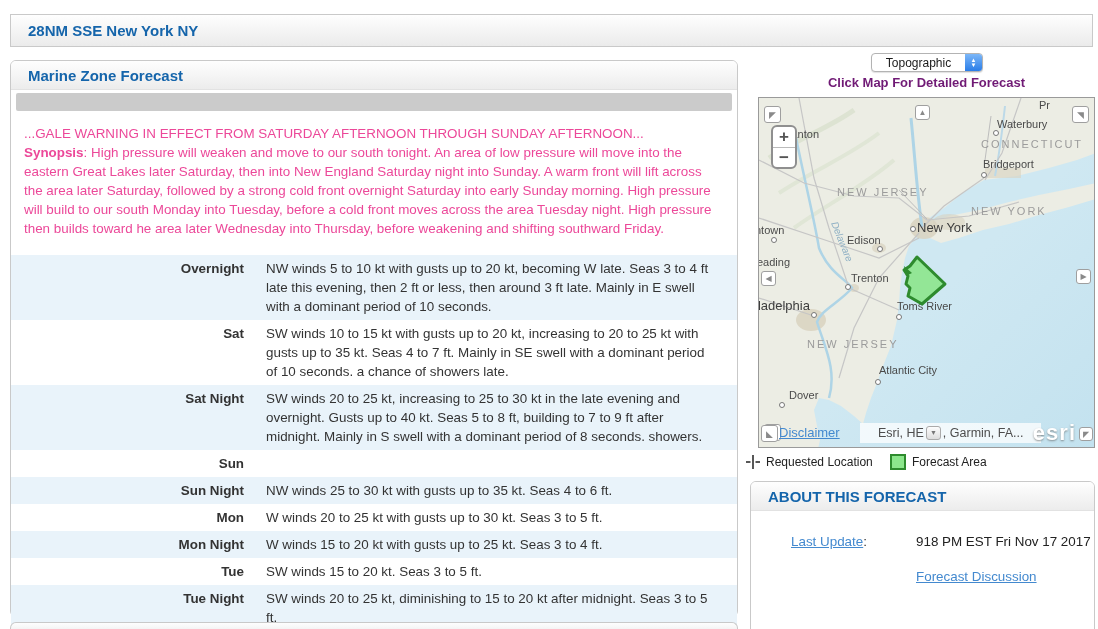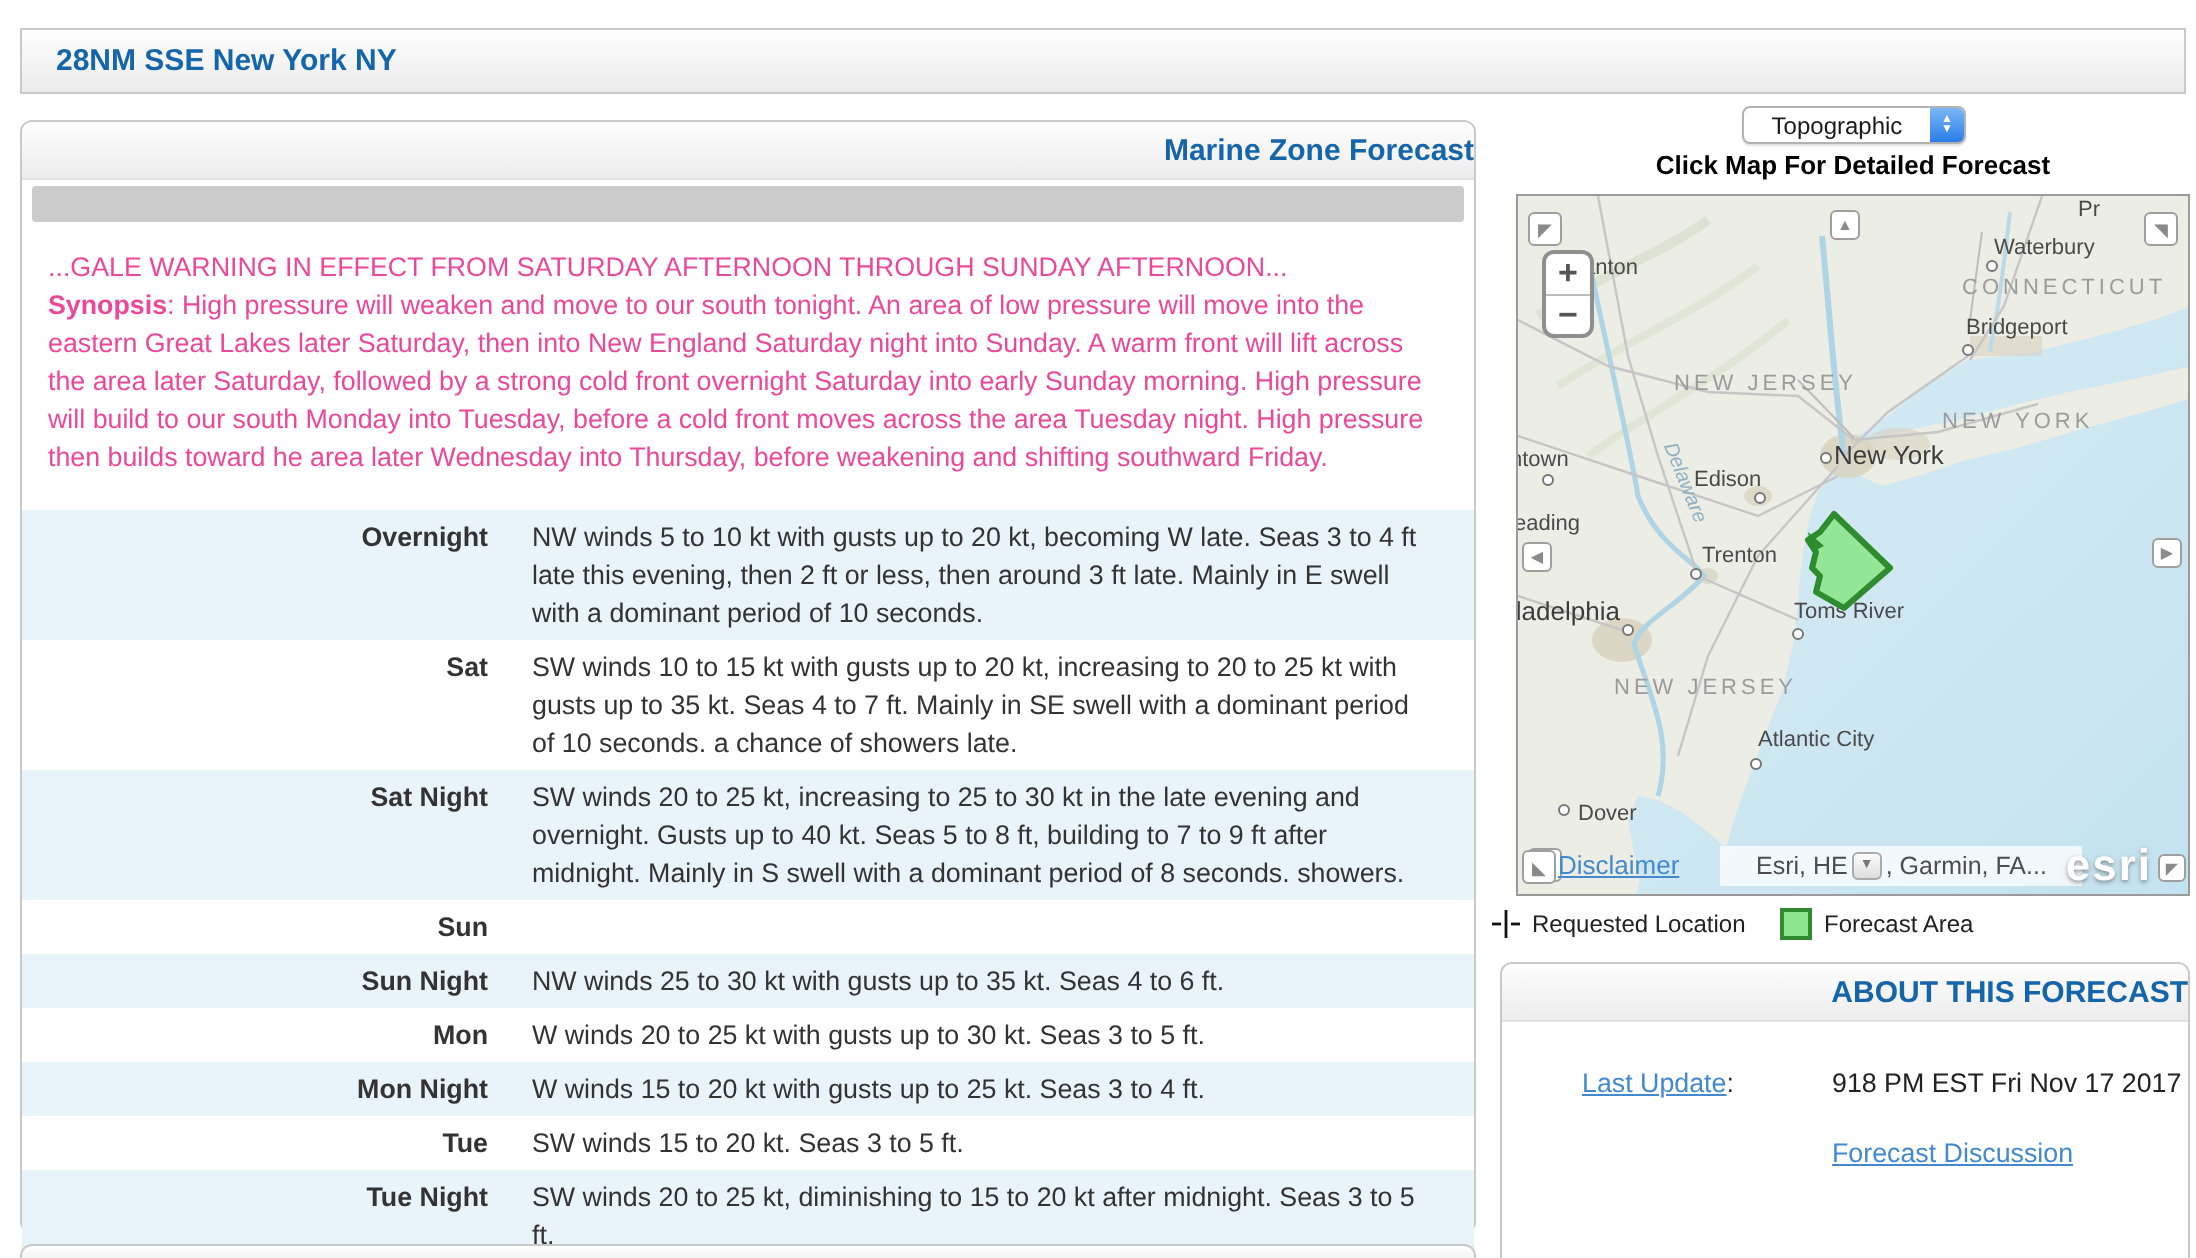--- a/index.html
+++ b/index.html
@@ -4,21 +4,21 @@
 <style>
   html,body{margin:0;padding:0;background:#fff;}
   #app{position:relative;width:1098px;height:629px;overflow:hidden;
        font-family:"Liberation Sans",sans-serif;color:#333;background:#fff;}
   .abs{position:absolute;}
 
   
   .panel{border:1px solid #c9c9c9;border-radius:6px;background:#fff;box-sizing:border-box;}
   .panel-head{height:29px;background:linear-gradient(#fefefe,#ececec);
               border-radius:5px 5px 0 0;border-bottom:1px solid #e2e2e2;
-              display:flex;align-items:center;padding-left:17px;box-sizing:border-box;justify-content:flex-end;}
+              display:flex;align-items:center;padding-left:17px;box-sizing:border-box;}
   .head-title{font-size:15px;font-weight:bold;color:#1565ab;}
 
   #top-header{left:10px;top:14px;width:1083px;height:33px;
               border:1px solid #c9c9c9;border-radius:0;box-sizing:border-box;
               background:linear-gradient(#fefefe,#ebebeb);
               display:flex;align-items:center;padding-left:17px;}
 
   #left-panel{left:10px;top:60px;width:728px;height:557px;}
   .gray-bar{margin:3px 5px 0 5px;height:18px;background:#cbcbcb;border-radius:2px;}
   .fc-text{margin:13px 16px 0 13px;font-size:13.4px;line-height:19px;color:#ec4899;}
@@ -36,21 +36,21 @@
   #basemap-select{left:871px;top:53px;width:112px;height:19px;background:#fff;
                   border:1px solid #b3b3b3;border-radius:4px;box-sizing:border-box;
                   box-shadow:0 1px 1px rgba(0,0,0,.12);cursor:pointer;padding-left:33px;}
   .sel-label{position:absolute;left:0;right:17px;top:2px;text-align:center;
              font-size:12px;color:#1a1a1a;}
   .sel-btn{position:absolute;right:0;top:0;bottom:0;width:17px;border-radius:0 3px 3px 0;
            background:linear-gradient(#7cb7f8,#2a7de8);display:flex;flex-direction:column;
            align-items:center;justify-content:center;color:#fff;}
   .sel-btn span{font-size:6px;line-height:5px;}
   #map-caption{left:758px;top:75px;width:337px;text-align:center;
-               font-size:13px;font-weight:bold;color:#000000;}
+               font-size:13px;font-weight:bold;color:#701a75;}
 
   
   #map{left:758px;top:97px;width:337px;height:351px;border:1px solid #9a9a9a;
        background:linear-gradient(135deg,#cfe8f2 55%,#c3e2ef);overflow:hidden;box-sizing:border-box;}
   #map svg{position:absolute;left:0;top:0;}
   .mlabel{position:absolute;white-space:nowrap;}
   .city{font-size:11px;color:#4a4a4a;}
   .city-lg{font-size:13px;color:#3c3c3c;}
   .region{font-size:11px;color:#9b9b9b;letter-spacing:2px;}
   .river{font-size:10px;color:#8fb0c4;font-style:italic;transform:rotate(68deg);}
@@ -222,21 +222,21 @@
         <span class="mlabel river" style="left: 62px; top: 138px;">Delaware</span>
         <span class="mlabel city" style="left: 92px; top: 174px;">Trenton</span>
         <span class="marker" style="left: 86px; top: 186px;"></span>
         <span class="mlabel city-lg" style="left: -4px; top: 200px;">iladelphia</span>
         <span class="marker" style="left: 52px; top: 214px;"></span>
         <span class="mlabel city" style="left: 138px; top: 202px;">Toms River</span>
         <span class="marker" style="left: 137px; top: 216px;"></span>
         <span class="mlabel region" style="left: 48px; top: 240px;">NEW JERSEY</span>
         <span class="mlabel city" style="left: 120px; top: 266px;">Atlantic City</span>
         <span class="marker" style="left: 116px; top: 281px;"></span>
-        <span class="mlabel city" style="left: 30px; top: 291px; margin-top: 12px;">Dover</span>
+        <span class="mlabel city" style="left: 30px; top: 291px;">Dover</span>
         <span class="marker" style="left: 20px; top: 304px;"></span>
       </div>
 
     <svg width="337" height="351" viewBox="0 0 337 351" style="pointer-events:none;">
       <polygon points="158,159 186,186 163,206 149,198 151,190 147,186 149,178 145,172 151,168" fill="#8ce68c" fill-opacity="0.9" stroke="#2e8b2e" stroke-width="3" stroke-linejoin="round"></polygon>
       <polygon points="145,168 153,175 147,178" fill="#2e8b2e"></polygon>
     </svg>
 
     <div class="mapbtn corner" style="left:5px;top:8px;">◤</div>
     <div class="mapbtn corner" style="right:5px;top:8px;">◥</div>

